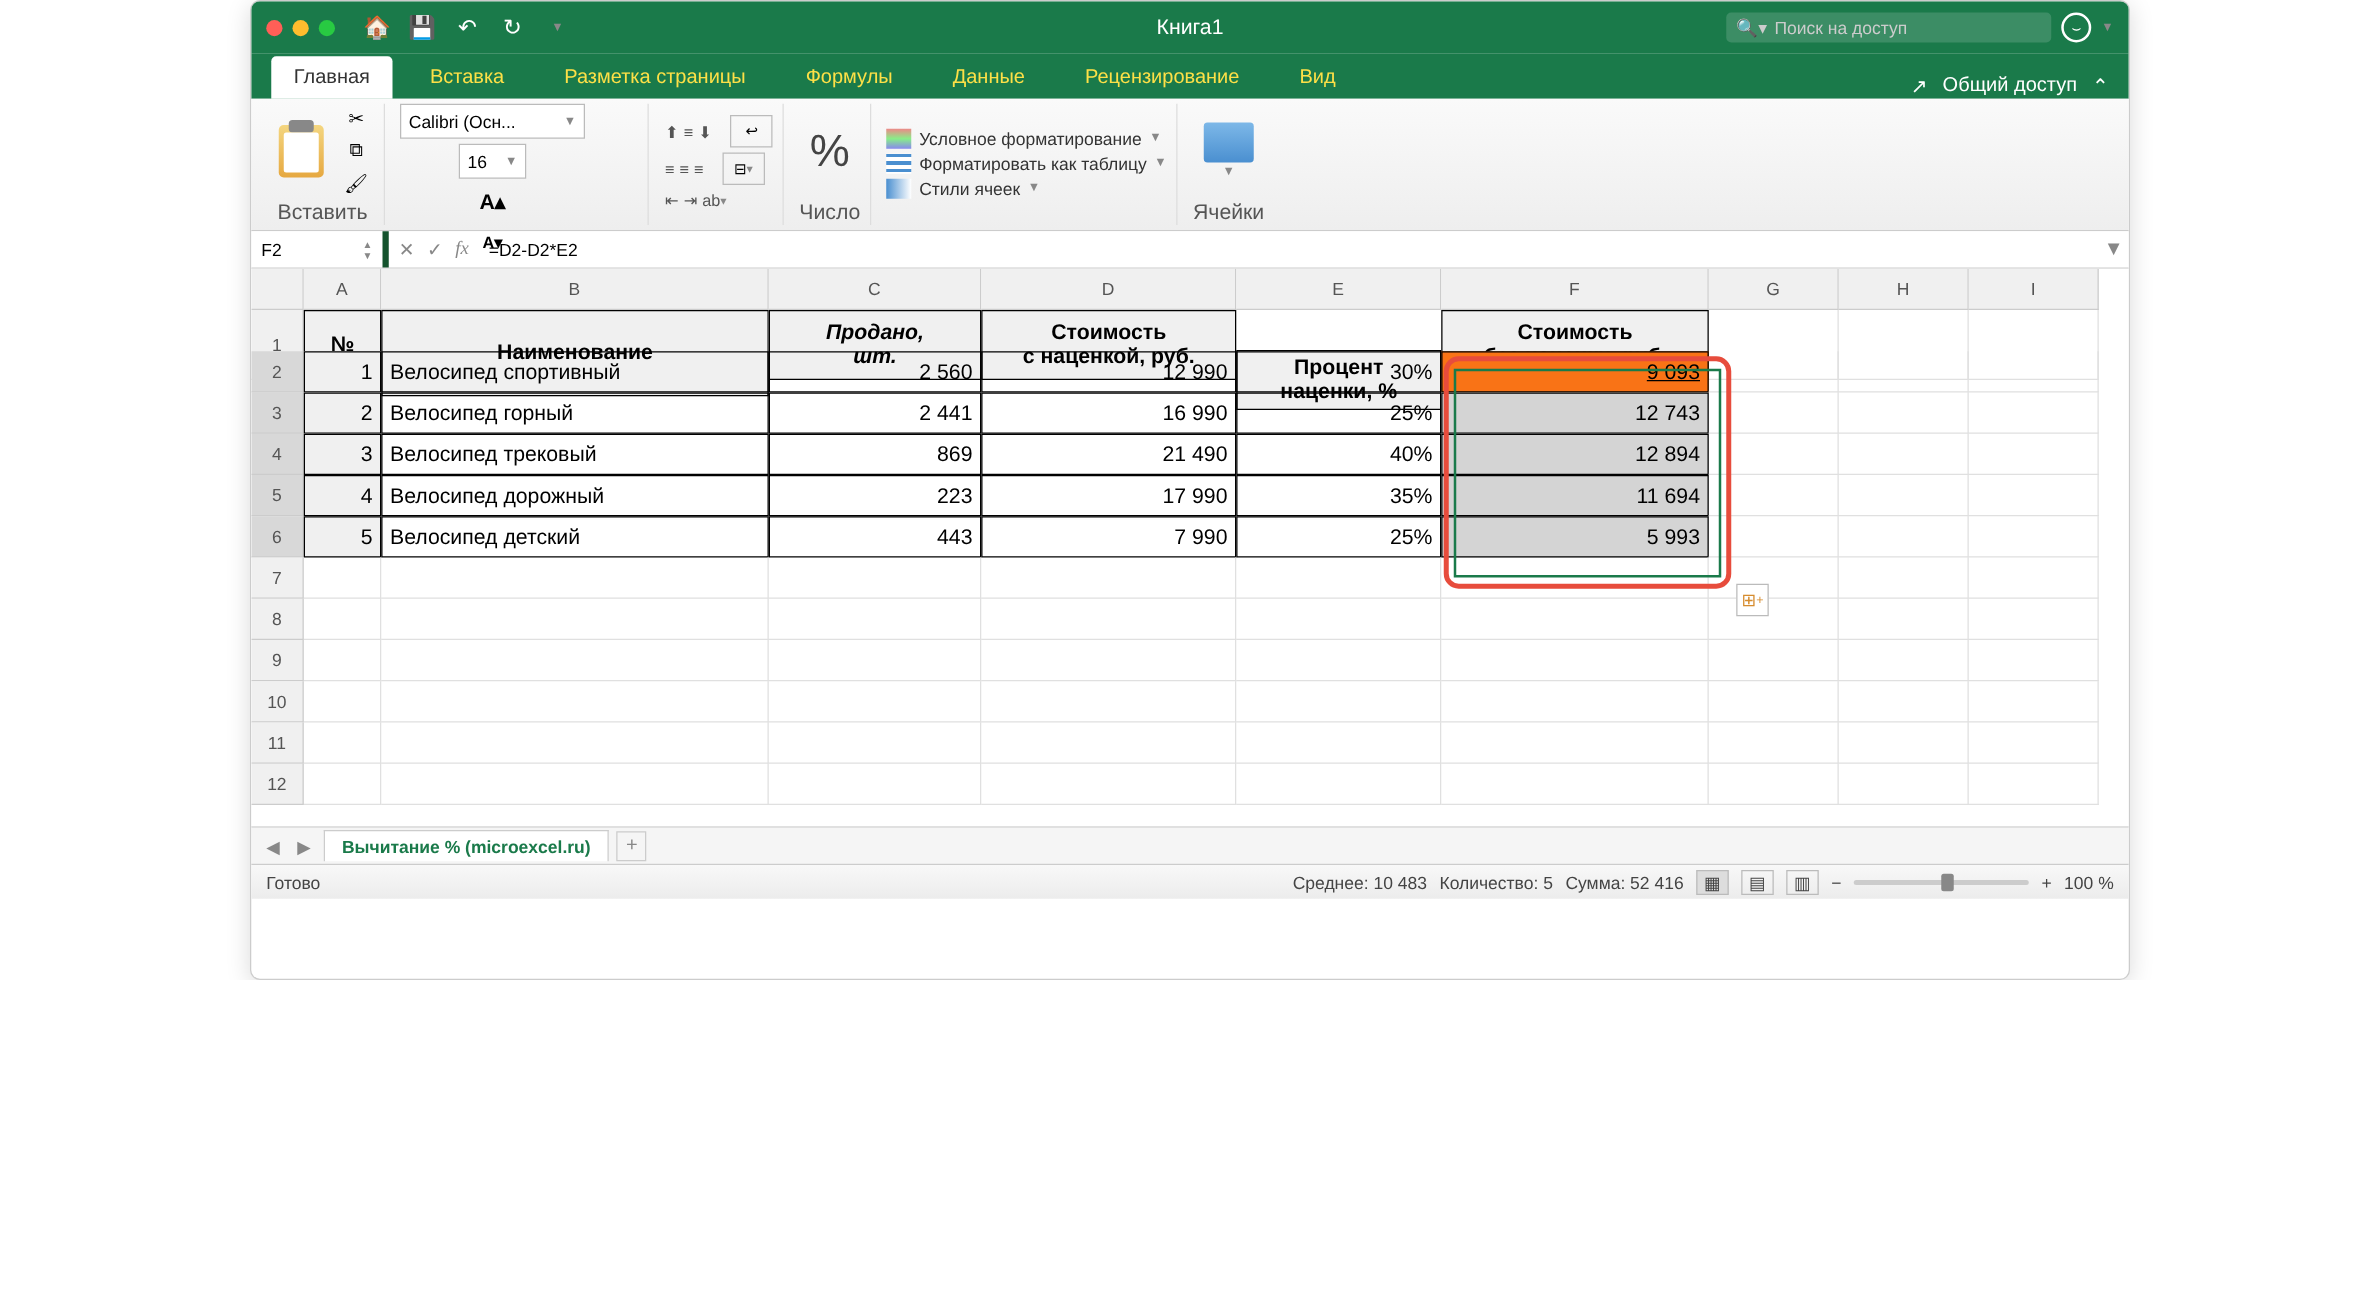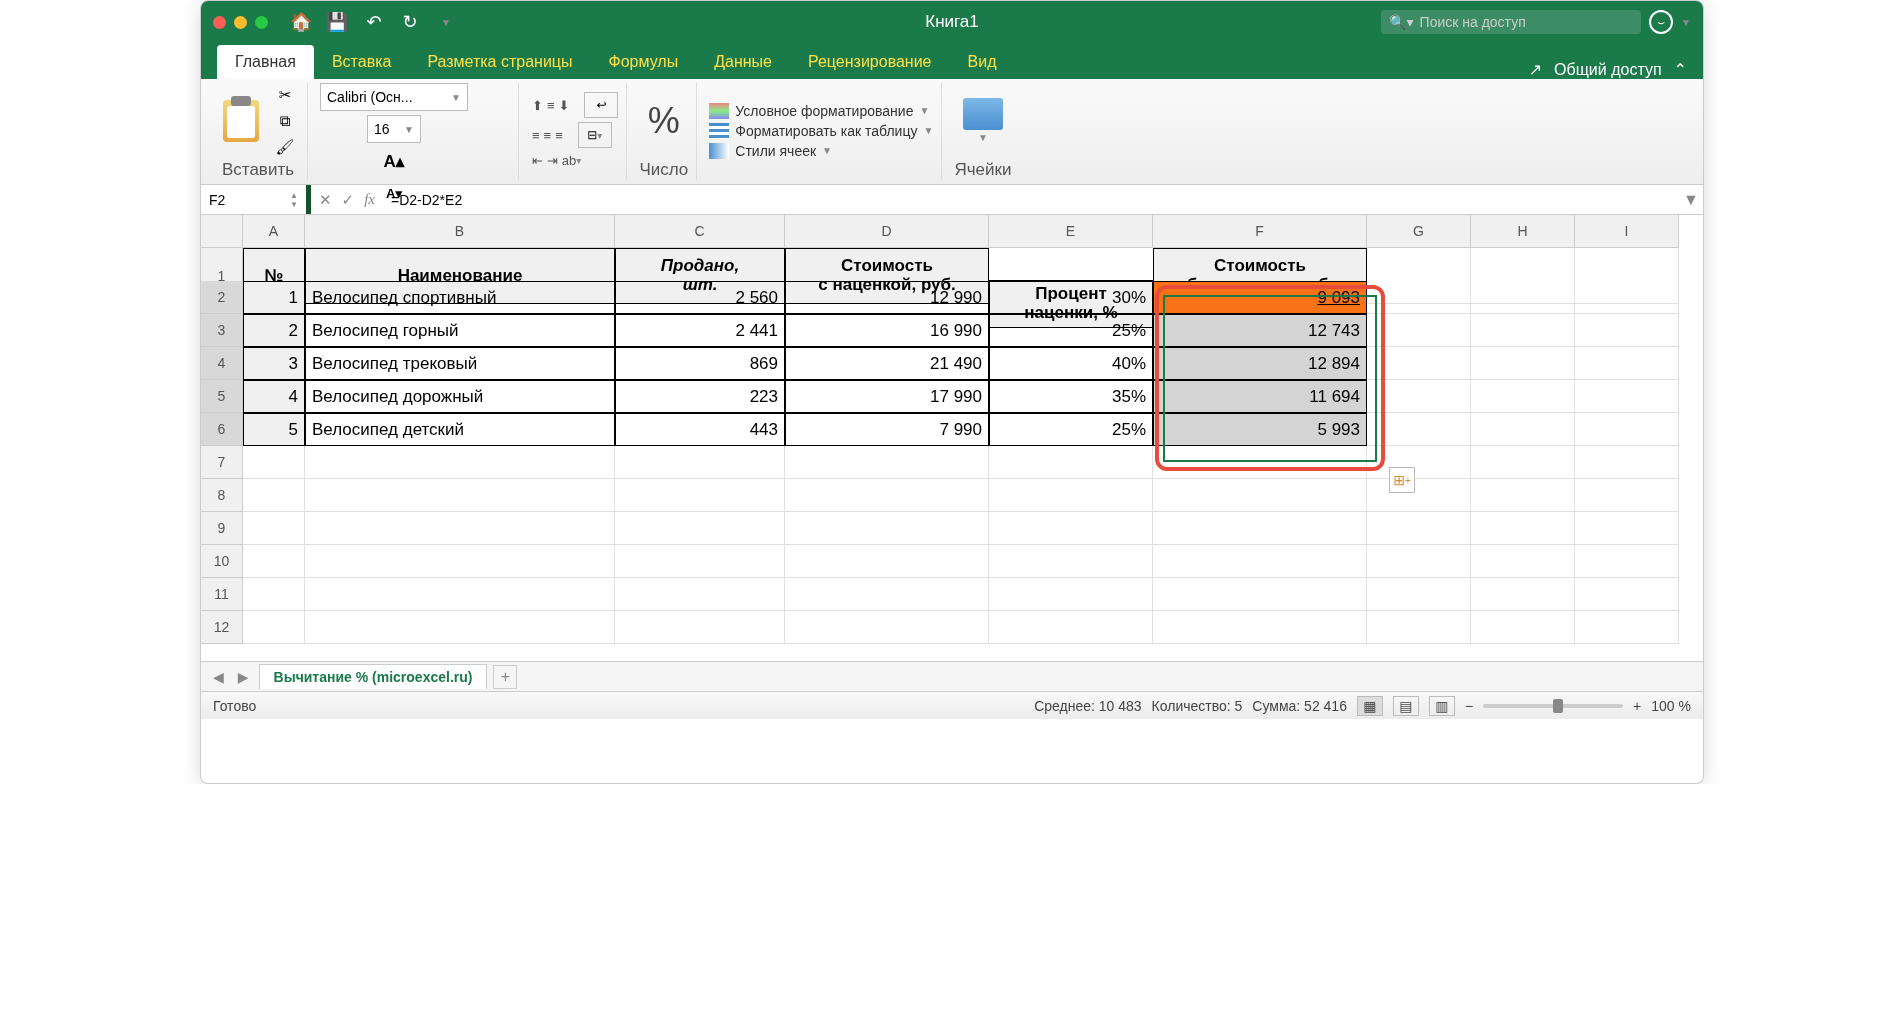--- a/index.html
+++ b/index.html
@@ -13,21 +13,21 @@
 .t-red { background: #ff5f57; }
 .t-yellow { background: #ffbd2e; }
 .t-green { background: #28ca42; }
 .tb-tool { width: 28px; height: 28px; display: flex; align-items: center; justify-content: center; margin: 0 4px; color: #fff; font-size: 18px; }
 .tb-title { position: absolute; left: 50%; transform: translateX(-50%); font-size: 17px; font-weight: 500; }
 .tb-right { margin-left: auto; display: flex; align-items: center; gap: 8px; }
 .search-box { background: rgba(255,255,255,0.15); border-radius: 4px; padding: 4px 8px; display: flex; align-items: center; gap: 6px; width: 260px; font-size: 14px; color: #ccc; }
 .smile { width: 24px; height: 24px; border: 2px solid #fff; border-radius: 50%; display: flex; align-items: center; justify-content: center; font-size: 12px; }
 
 
-.ribbon-tabs { height: 36px; background: #1a7a4a; display: flex; align-items: flex-end; padding: 0 16px; gap: 0; }
+.ribbon-tabs { height: 36px; background: #1a7a4a; display: flex; align-items: flex-end; padding: 0 16px; gap: 12px; }
 .ribbon-tab { padding: 8px 18px; font-size: 16px; color: #fde047; cursor: pointer; }
 .ribbon-tab.active { background: #fff; color: #333; border-radius: 4px 4px 0 0; }
 .ribbon-right { margin-left: auto; display: flex; align-items: center; gap: 12px; color: #fff; font-size: 16px; }
 
 
 .ribbon { height: 106px; background: linear-gradient(#fafafa, #eeeeee); border-bottom: 1px solid #ccc; display: flex; padding: 4px 8px; gap: 4px; }
 .ribbon-group { display: flex; flex-direction: column; align-items: center; padding: 0 8px; border-right: 1px solid #ddd; }
 .ribbon-group:last-child { border-right: none; }
 .rg-body { flex: 1; display: flex; align-items: center; gap: 6px; }
 .rg-label { font-size: 17px; color: #555; padding-top: 2px; }
@@ -278,21 +278,21 @@
         <div class="hdr">B</div>
         <div class="hdr">C</div>
         <div class="hdr">D</div>
         <div class="hdr">E</div>
         <div class="hdr">F</div>
         <div class="hdr">G</div>
         <div class="hdr">H</div>
         <div class="hdr">I</div>
         <div class="rowhdr row-h" style="height:56px;">1</div>
         <div class="cell th" style="height:56px;white-space:pre-line;">№</div>
-        <div class="cell th" style="height:56px;white-space:pre-line;">Наименование</div>
+        <div class="cell th" style="height:69px;white-space:pre-line;">Наименование</div>
         <div class="cell th" style="height:56px;white-space:pre-line;font-style:italic;">Продано,<br>шт.</div>
         <div class="cell th" style="height:56px;white-space:pre-line;">Стоимость<br>с наценкой, руб.</div>
         <div class="cell th" style="height:48px;white-space:pre-line;margin-top:32px;">Процент<br>наценки, %</div>
         <div class="cell th" style="height:56px;white-space:pre-line;">Стоимость<br>без наценки, руб.</div>
         <div class="cell" style="height:56px;"></div>
         <div class="cell" style="height:56px;"></div>
         <div class="cell" style="height:56px;"></div>
         <div class="rowhdr sel">2</div>
         <div class="cell td numcol">1</div>
         <div class="cell td">Велосипед спортивный</div>

